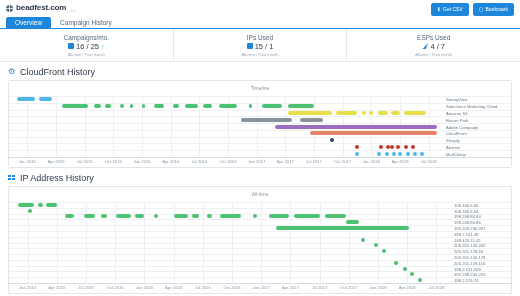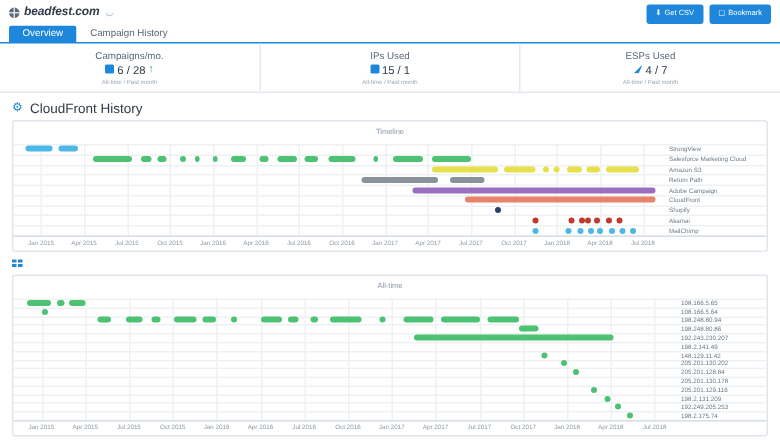--- a/index.html
+++ b/index.html
@@ -10,21 +10,21 @@
     color: #3c4858;
     overflow: hidden;
   }
   .page { width: 520px; height: 296px; position: relative; background:#fff; }
 
   
   .topbar {
     height: 16px; padding: 3px 6px 0 6px;
     display: flex; align-items: flex-start; justify-content: space-between;
   }
-  .brand { display: flex; align-items: flex-end; gap: 3px; font-style: italic; }
+  .brand { display: flex; align-items: flex-end; gap: 3px; }
   .globe-ic { width: 7px; height: 7px; border-radius: 50%; background:#5b6b7c; position: relative; flex:none; }
   .globe-ic:before { content:""; position:absolute; left:3px; top:0; width:1px; height:7px; background:#fff; opacity:.75;}
   .globe-ic:after { content:""; position:absolute; top:3px; left:0; width:7px; height:1px; background:#fff; opacity:.75;}
   .brand-name { font-size: 8px; font-weight: bold; color:#2f3b48; letter-spacing:-.1px;}
   .ext-ic { font-size:6px; color:#8b98a5; margin-left:1px; }
 
   .top-btns { display:flex; gap:4px; }
   .btn {
     background:#1e87dc; color:#fff; font-size:5px; line-height:1;
     padding:3px 5px; border-radius:2px; display:flex; align-items:center; gap:2px;
@@ -98,21 +98,21 @@
     <div class="tab">Campaign History</div>
   </div>
 
   <div class="stats">
 
 
     <div class="stat">
       <div class="stat-label">Campaigns/mo.</div>
       <div class="stat-val">
         <span class="ic-sq" style="background:#1e87dc"></span>
-        <span>6 / 28</span>
+        <span>16 / 25</span>
         <span style="color:#2eaf5b;font-size:7px">↑</span>
       </div>
       <div class="stat-sub">All-time / Past month</div>
     </div>
 
     <div class="stat">
       <div class="stat-label">IPs Used</div>
       <div class="stat-val">
         <span class="ic-sq" style="background:#1e87dc"></span>
         <span>15 / 1</span>
@@ -233,20 +233,21 @@
       </div>
   </div>
 
   <div class="panel-title">
     <span class="grid-ic">
       <i style="left:0;top:0"></i>
         <i style="left:4px;top:0"></i>
       <i style="left:0;top:3px"></i>
         <i style="left:4px;top:3px"></i>
     </span>
+    <span class="t">IP Address History</span>
   </div>
   <div class="chart-card" style="height:108px">
     <div class="chart-head">All-time</div>
     <div class="plot" id="ip-plot" style="height:97px">
         <div class="grid-line" style="top: 4px;"></div>
         <div class="grid-line" style="top: 9.78571px;"></div>
         <div class="grid-line" style="top: 15.5714px;"></div>
         <div class="grid-line" style="top: 21.3571px;"></div>
         <div class="grid-line" style="top: 27.1429px;"></div>
         <div class="grid-line" style="top: 32.9286px;"></div>

